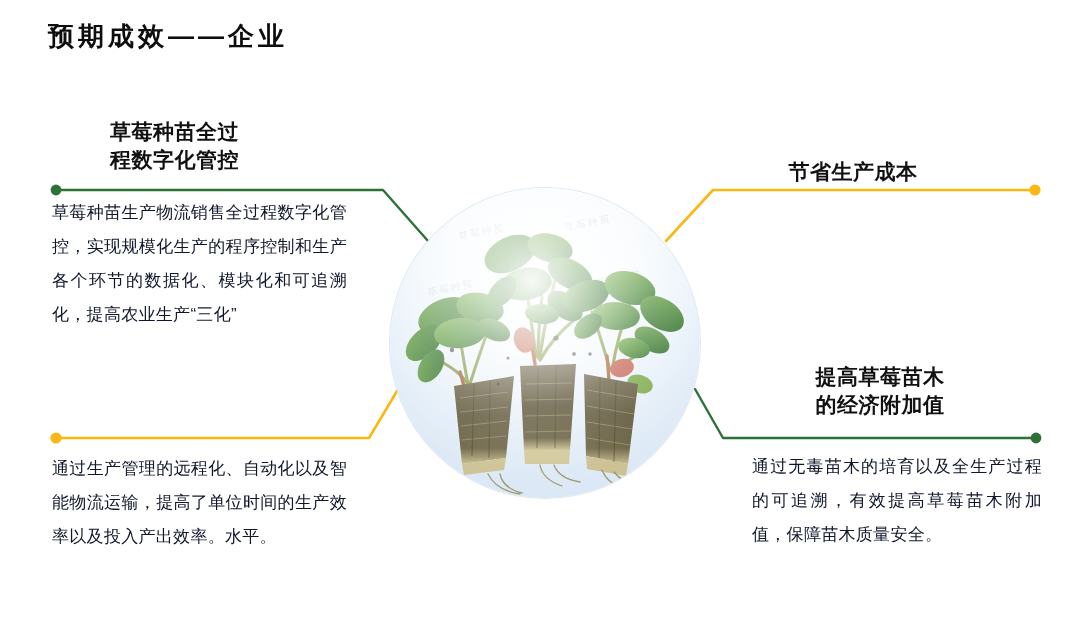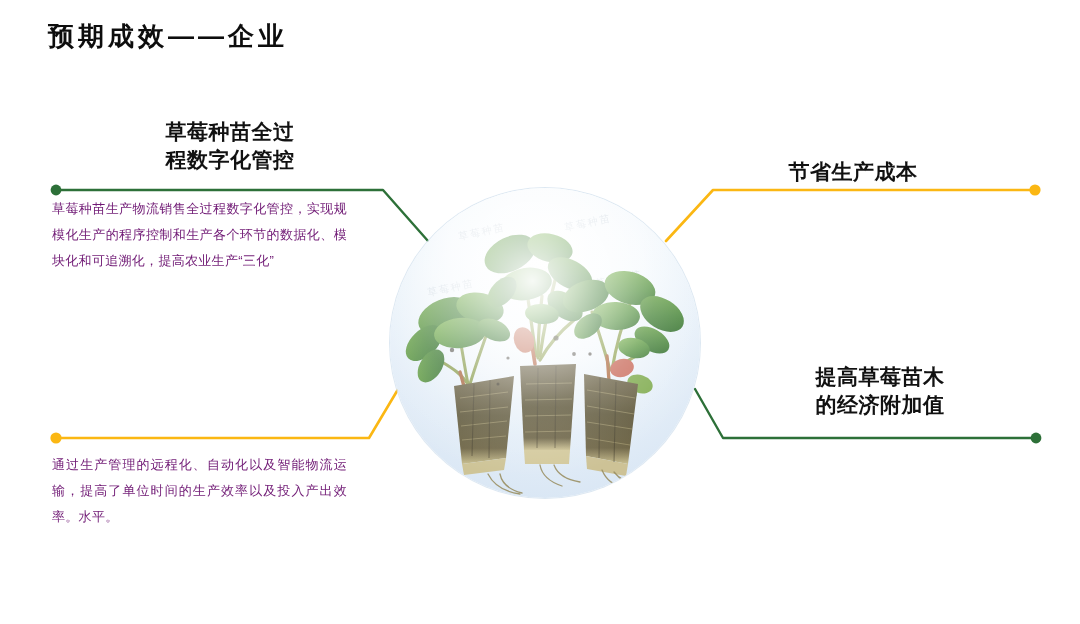--- a/index.html
+++ b/index.html
@@ -34,33 +34,33 @@
   
   .q-heading {
     position: absolute;
     font-size: 21px;
     font-weight: 700;
     color: #111111;
     line-height: 1.32;
     letter-spacing: 0.5px;
     white-space: pre-line;
   }
-  .q-heading.left   { text-align: center; }
+  .q-heading.left   { text-align: left; }
   .q-heading.right  { text-align: center; }
 
   #heading-tl { left: 110px;  top: 118px; width: 240px; }
   #heading-bl { left: 110px;  top: 386px; width: 240px; }
   #heading-tr { left: 728px;  top: 158px; width: 250px; text-align: center; }
   #heading-br { left: 755px;  top: 363px; width: 250px; text-align: center; }
 
   
   .q-body {
     position: absolute;
-    font-size: 13px;
-    color: #701a75;
+    font-size: 17px;
+    color: #0f172a;
     line-height: 2.0;
     letter-spacing: 0.3px;
     text-align: justify;
     text-justify: inter-character;
   }
   #body-tl { left: 52px;  top: 196px; width: 295px; }
   #body-bl { left: 52px;  top: 446px; width: 295px; margin-top: 6px; }
   #body-tr { left: 748px; top: 200px; width: 288px; }
   #body-br { left: 752px; top: 450px; width: 290px; }
 
@@ -270,14 +270,15 @@
   <div class="q-heading left" id="heading-tl">草莓种苗全过
 程数字化管控</div>
   <div class="q-body" id="body-tl">草莓种苗生产物流销售全过程数字化管控，实现规模化生产的程序控制和生产各个环节的数据化、模块化和可追溯化，提高农业生产“三化”</div>
 
   <div class="q-body" id="body-bl">通过生产管理的远程化、自动化以及智能物流运输，提高了单位时间的生产效率以及投入产出效率。水平。</div>
 
   <div class="q-heading right" id="heading-tr">节省生产成本</div>
 
   <div class="q-heading right" id="heading-br">提高草莓苗木
 的经济附加值</div>
+  <div class="q-body" id="body-br">通过无毒苗木的培育以及全生产过程的可追溯，有效提高草莓苗木附加值，保障苗木质量安全。</div>
 
 </div>
 
 </body></html>

